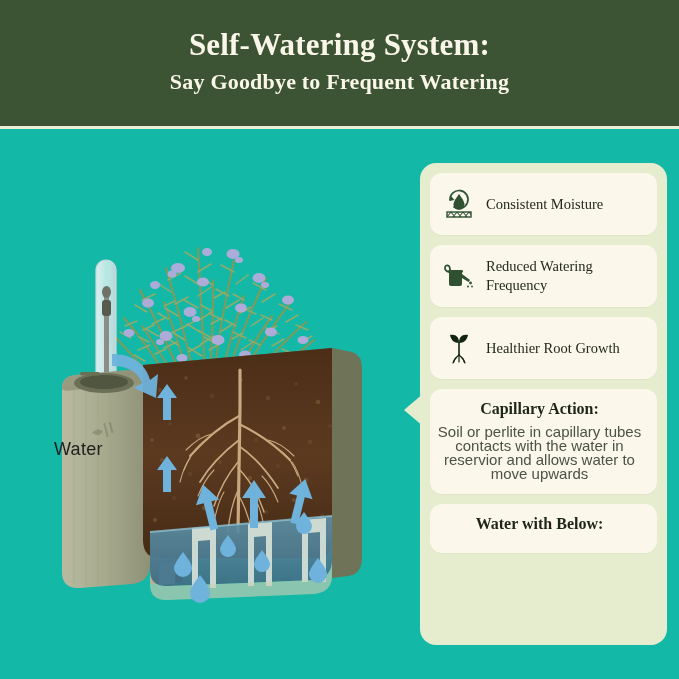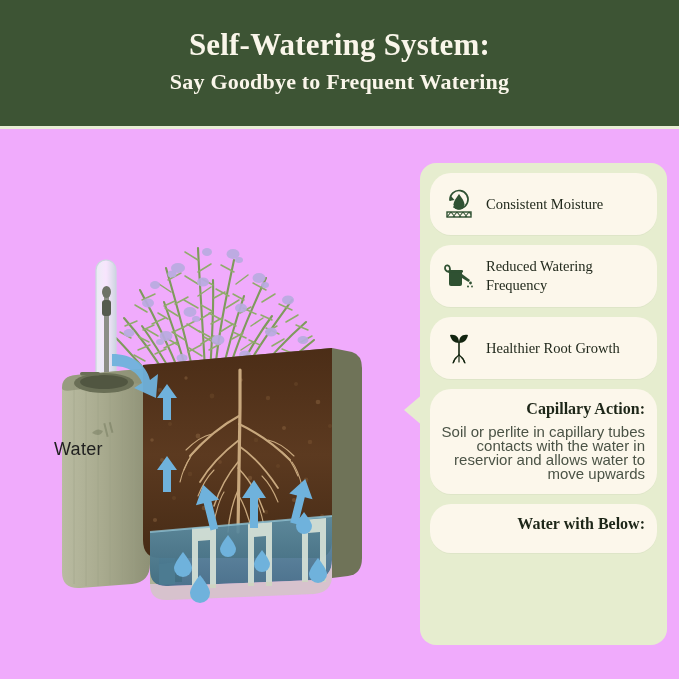--- a/index.html
+++ b/index.html
@@ -2,21 +2,21 @@
 <html><head>
 <meta charset="utf-8">
 <style>
   html,body{margin:0;padding:0;}
   body{
     width:679px;height:679px;overflow:hidden;
     background:#FDF6E7;
     font-family:"Liberation Sans", sans-serif;
     position:relative;
   }
-  #root{position:relative;width:679px;height:679px;background:#f0abfc;}
+  #root{position:relative;width:679px;height:679px;background:#14b8a6;}
 
   
   .header{
     position:absolute;left:0;top:0;width:679px;height:126px;
     background:#3D5434;
     display:flex;flex-direction:column;align-items:center;justify-content:center;
     box-sizing:border-box;
   }
   .header .hline{
     color:#FAF6EA;
@@ -41,21 +41,21 @@
   
   .panel-notch{
     position:absolute;left:404px;top:393px;width:20px;height:34px;
     background:#E6EDCF;
     clip-path:polygon(100% 0,100% 100%,0% 50%);
   }
   .cards{
     position:absolute;left:430px;top:173px;width:227px;
   }
   .card{
-    background:#FCF7EB;border-radius:21px;
+    background:#FCF7EB;border-radius:12px;
     box-sizing:border-box;
     margin-bottom:10px;
     box-shadow:0 1px 0 rgba(0,0,0,0.03);
   }
   .feature-card{
     display:flex;align-items:center;
     padding:12px 12px;
     min-height:58px;
   }
   .feature-icon{
@@ -71,21 +71,21 @@
 
   .howtitle{
     text-align:center;
     font-family:"Liberation Serif", serif;
     font-weight:bold;
     font-size:20px;
     color:#2C3E24;
     margin:12px 0 11px 0;
   }
 
-  .step-card{padding:11px 12px 13px 4px;text-align:right;}
+  .step-card{padding:11px 12px 13px 4px;text-align:center;}
   .step-title{
     font-family:"Liberation Serif", serif;
     font-weight:bold;
     font-size:16px;
     color:#1D2618;
     margin-bottom:7px;
   }
   .step-body{
     font-family:"Liberation Sans", sans-serif;
     font-size:15px;line-height:14px;

